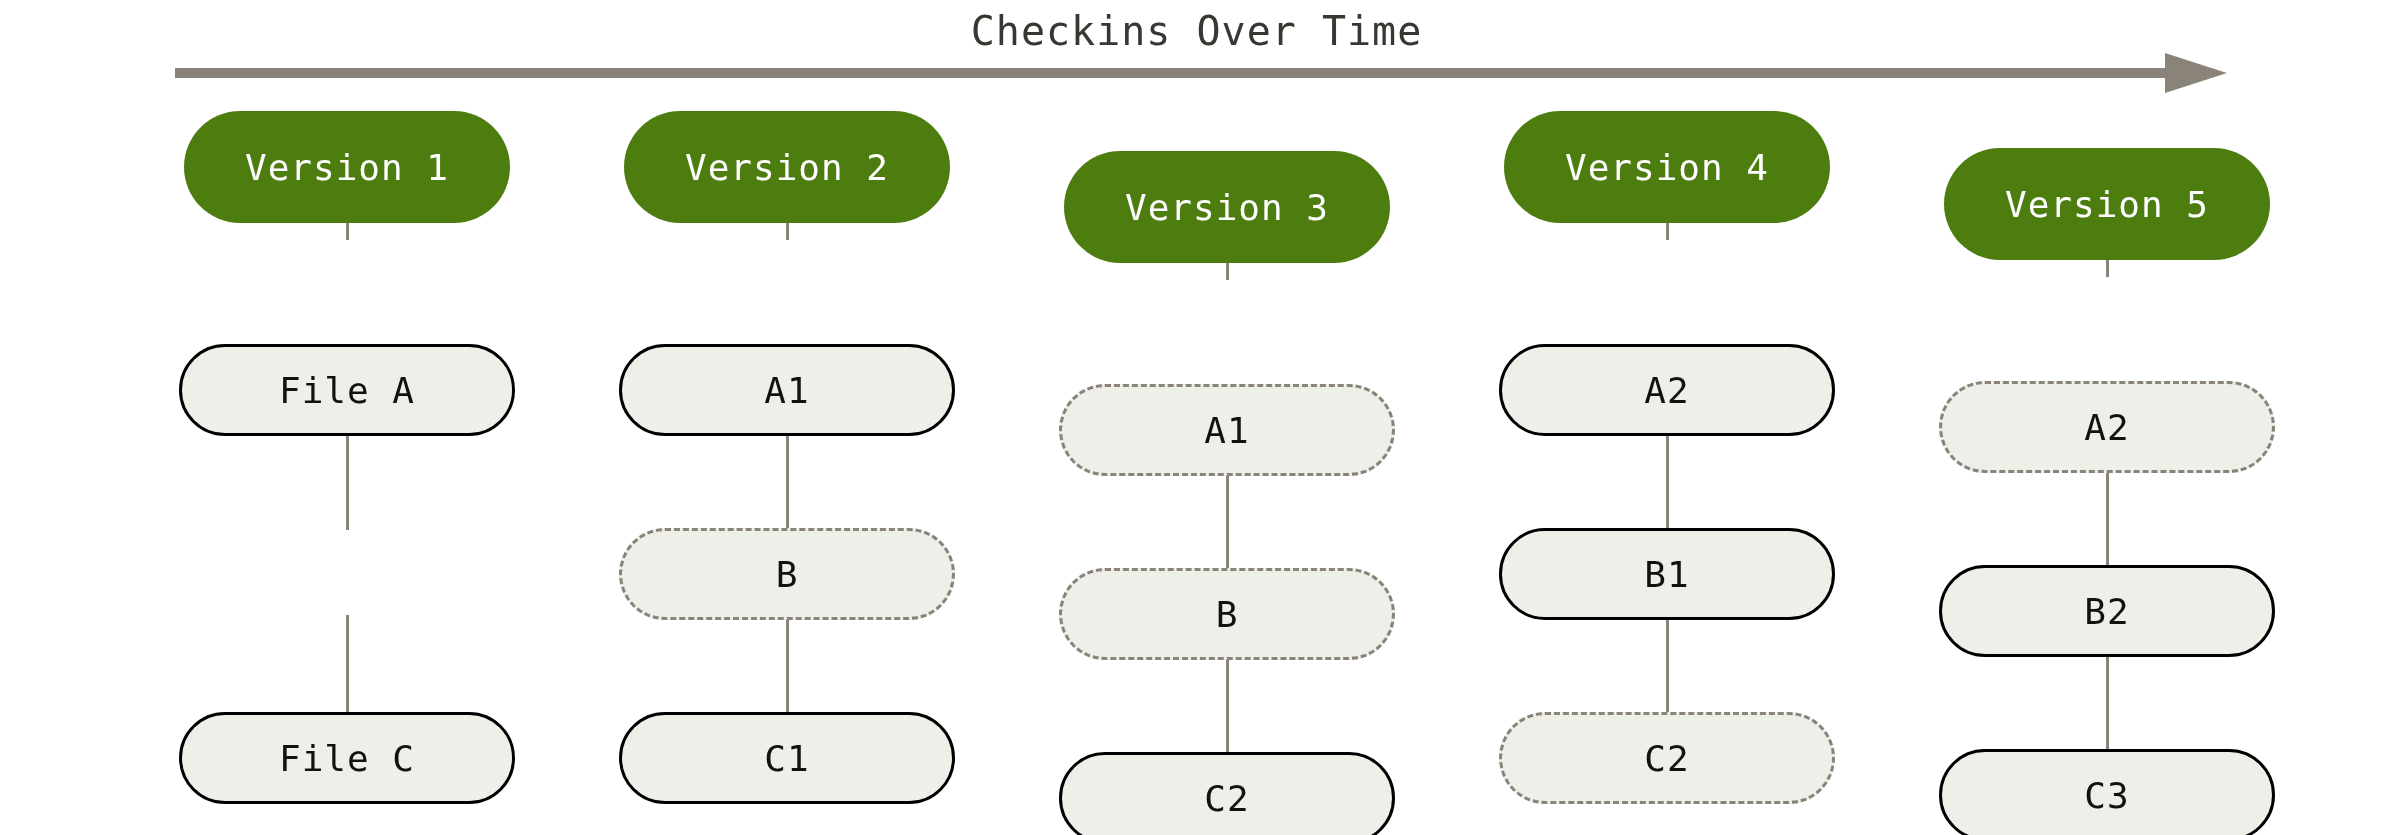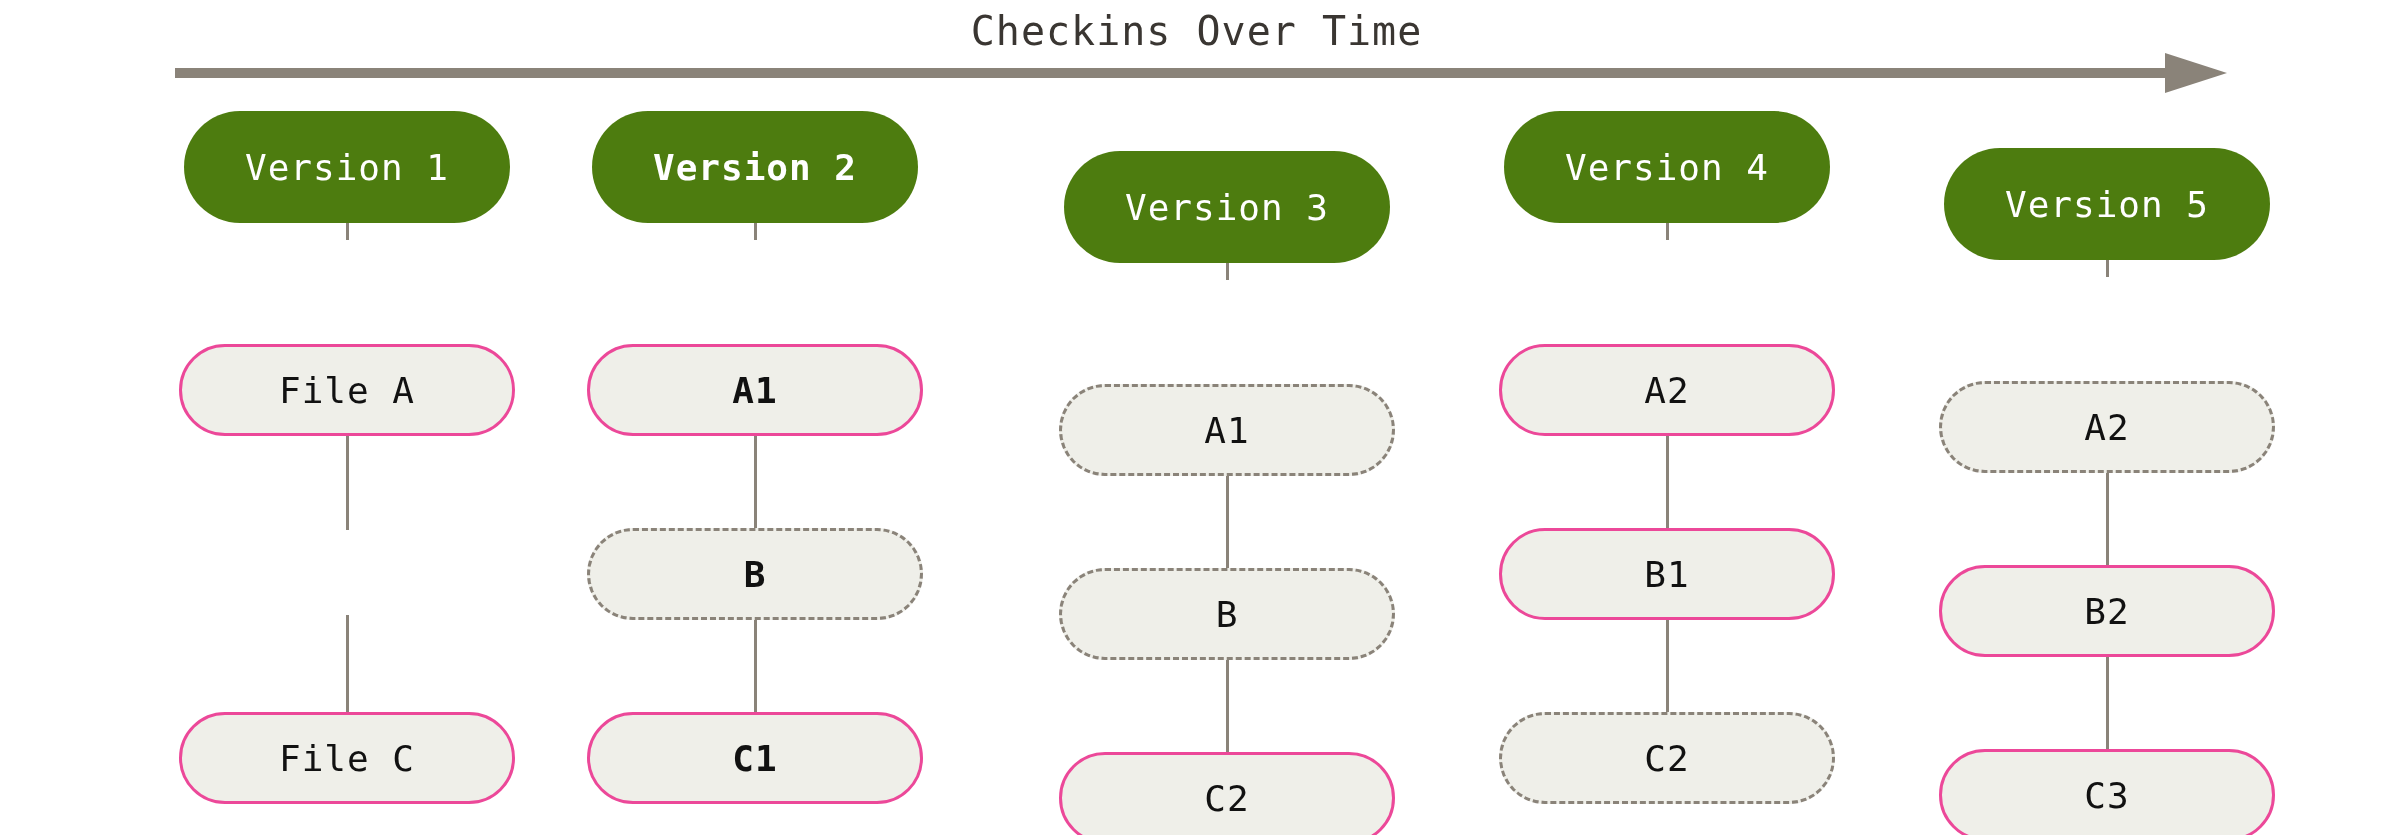--- a/index.html
+++ b/index.html
@@ -94,21 +94,21 @@
     color: #111111;
     display: flex;
     align-items: center;
     justify-content: center;
     font-family: "DejaVu Sans Mono", monospace;
     font-size: 36px;
     letter-spacing: 1px;
     white-space: pre;
     z-index: 2;
     box-sizing: border-box;
-    border: 3px solid #ec4899;
+    border: 3px solid #000000;
   }
   .file-node.dashed {
     border: 3px dashed #8a8379;
   }
   .row-a { top: 344px; }
   .row-b { top: 528px; }
   .row-c { top: 712px; text-align: right; }
 </style>
 </head>
 <body>
@@ -128,21 +128,21 @@
     <div class="connector conn-v-a"></div>
     <div class="connector conn-a-b"></div>
     <div class="connector conn-b-c"></div>
 
     <div class="version-node">Version 1</div>
 
     <div class="file-node row-a">File A</div>
     <div class="file-node row-c">File C</div>
   </div>
 
-  <div class="column" id="col-1" style="left:585px;font-weight:bold;">
+  <div class="column" id="col-1" style="left:617px;">
     <div class="connector conn-v-a"></div>
     <div class="connector conn-a-b"></div>
     <div class="connector conn-b-c"></div>
 
     <div class="version-node">Version 2</div>
 
     <div class="file-node row-a">A1</div>
     <div class="file-node row-b dashed">B</div>
     <div class="file-node row-c">C1</div>
   </div>

